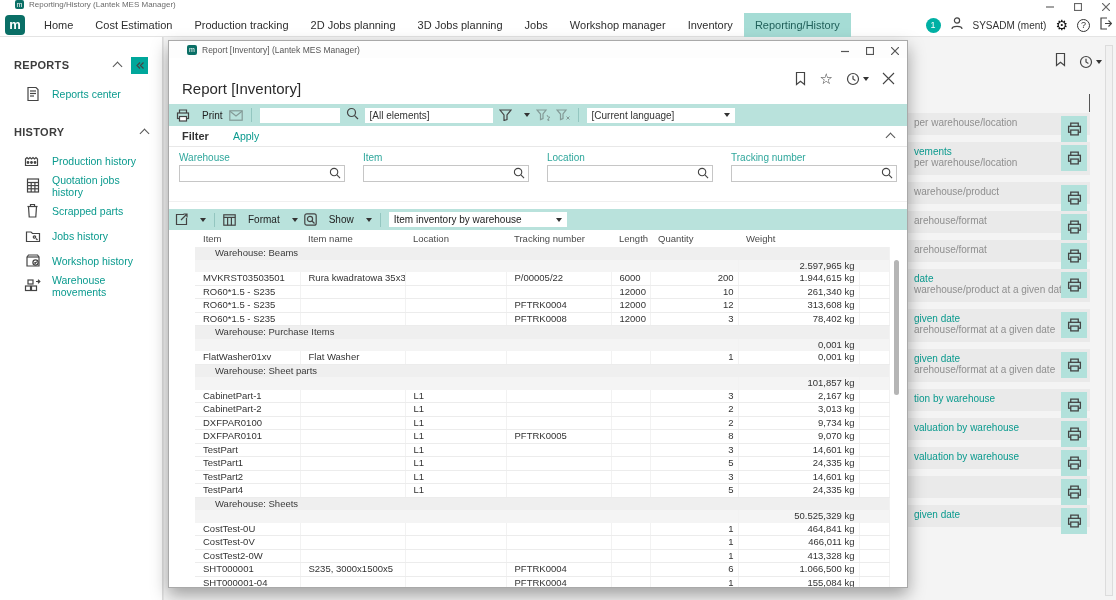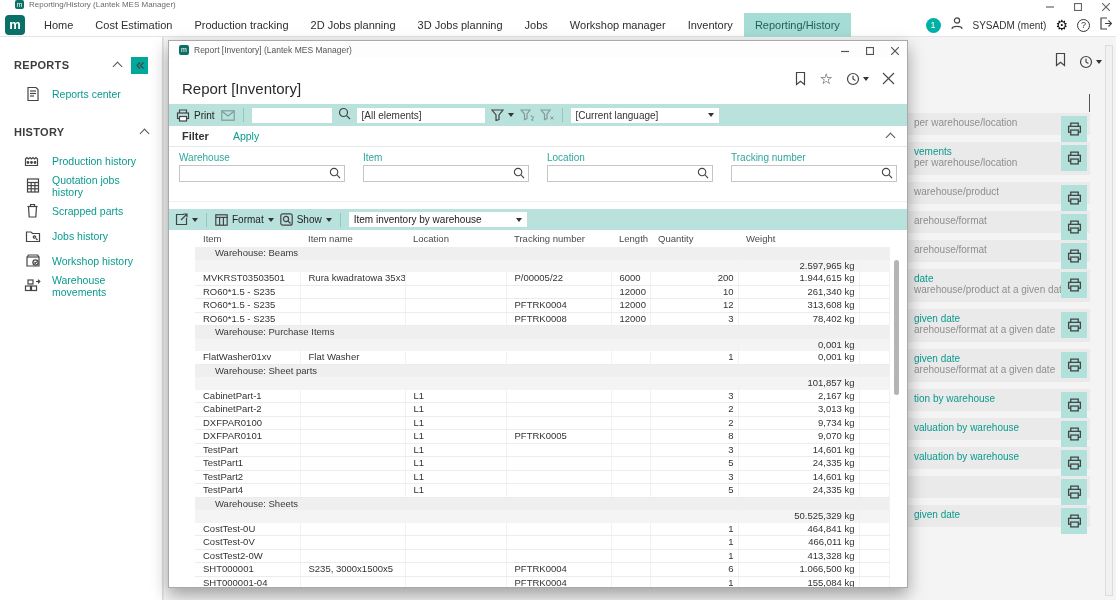--- a/index.html
+++ b/index.html
@@ -46,32 +46,32 @@
   .bg-cards { position:absolute; top:76px; right:26px; width:182px; display:flex; flex-direction:column; gap:7px; }
   .bg-card { background:#eaeaea; display:flex; align-items:flex-start; }
   .bg-card .bc-text { flex:1; padding:4px 6px; overflow:hidden; }
   .bc-title { font-size:10px; color:#0a9a8e; white-space:nowrap; }
   .bc-sub { font-size:10px; color:#8f8f8f; white-space:nowrap; }
   .bc-print { width:26px; height:26px; background:#b2e1db; flex:0 0 26px; display:flex; align-items:center; justify-content:center; margin:3px 3px 3px 0; }
   .panel-scrollbar { position:absolute; right:3px; top:8px; bottom:4px; width:8px; background:#f1f1f1; border:1px solid #dcdcdc; }
 
   
   .modal { position:absolute; left:168px; top:3px; width:740px; height:548px; background:#fff; border:1px solid #a9a9a9; box-shadow:0 7px 16px rgba(0,0,0,.35); display:flex; flex-direction:column; z-index:5; }
-  .m-titlebar { height:17px; display:flex; align-items:center; padding:0 8px 0 10px; background:#fdfdfd; }
+  .m-titlebar { height:17px; display:flex; align-items:center; padding:0 8px 0 18px; background:#fdfdfd; }
   .m-titlebar .mini-logo { width:10px; height:10px; background:#0a6f66; border-radius:2px; color:#fff; font-size:7px; line-height:10px; text-align:center; margin-right:5px; }
   .m-title-text { font-size:8.5px; color:#555; flex:1; }
   .m-ctrls { display:flex; gap:17px; align-items:center; }
   .m-header { height:46px; position:relative; }
   .m-heading { position:absolute; left:13px; top:22px; font-size:15px; font-weight:400; color:#2b2b2b; }
   .m-head-icons { position:absolute; right:12px; top:13px; display:flex; gap:13px; align-items:center; }
   .hd-ic { display:flex; align-items:center; }
   .star-glyph { font-size:15px; color:#333; line-height:15px; }
 
   .m-toolbar { height:22px; background:#b9e2dc; display:flex; align-items:center; padding:0 7px; gap:6px; }
-  .tb-btn { display:flex; align-items:center; gap:4px; font-size:10px; color:#222; }
+  .tb-btn { display:flex; align-items:center; gap:12px; font-size:10px; color:#222; }
   .tb-sep { width:1px; height:14px; background:#93c6c0; margin:0 2px; }
   .tb-input { background:#fff; height:15px; border:none; display:flex; align-items:center; padding:0 5px; font-size:10px; color:#333; }
   .tb-search { width:80px; }
   .tb-elements { width:128px; }
   .tb-lang { width:148px; justify-content:space-between; }
   .dis { opacity:.45; }
   .caret { width:0; height:0; border-left:3px solid transparent; border-right:3px solid transparent; border-top:4px solid #333; }
 
   .m-filterhead { height:21px; display:flex; align-items:center; padding:0 13px; border-bottom:1px solid #e8e8e8; }
   .filter-title { font-size:11px; font-weight:700; color:#333; }

